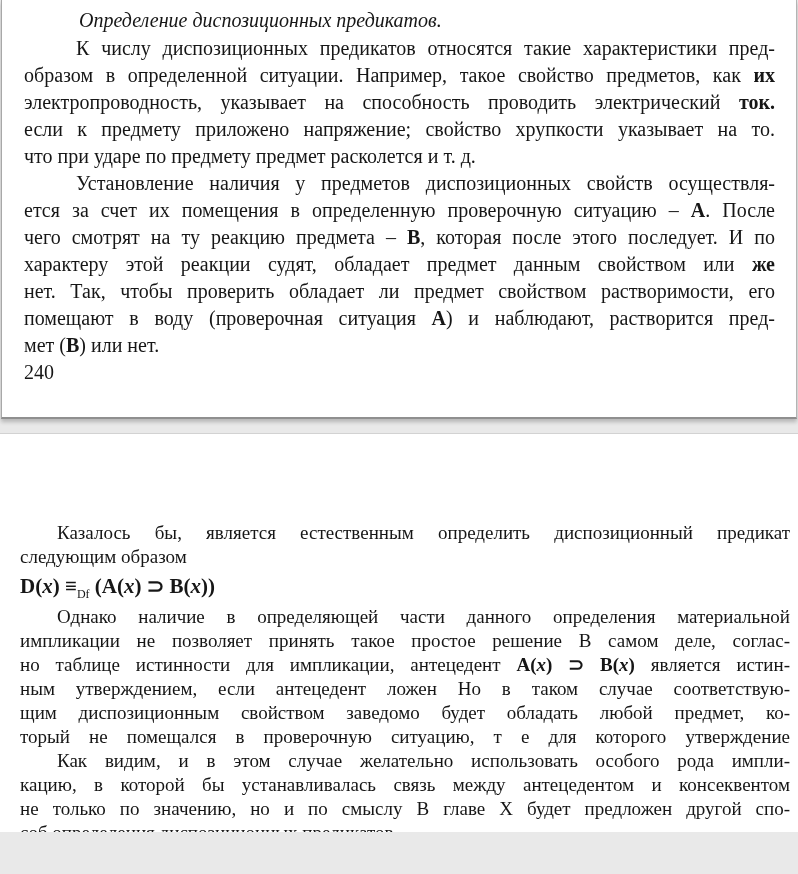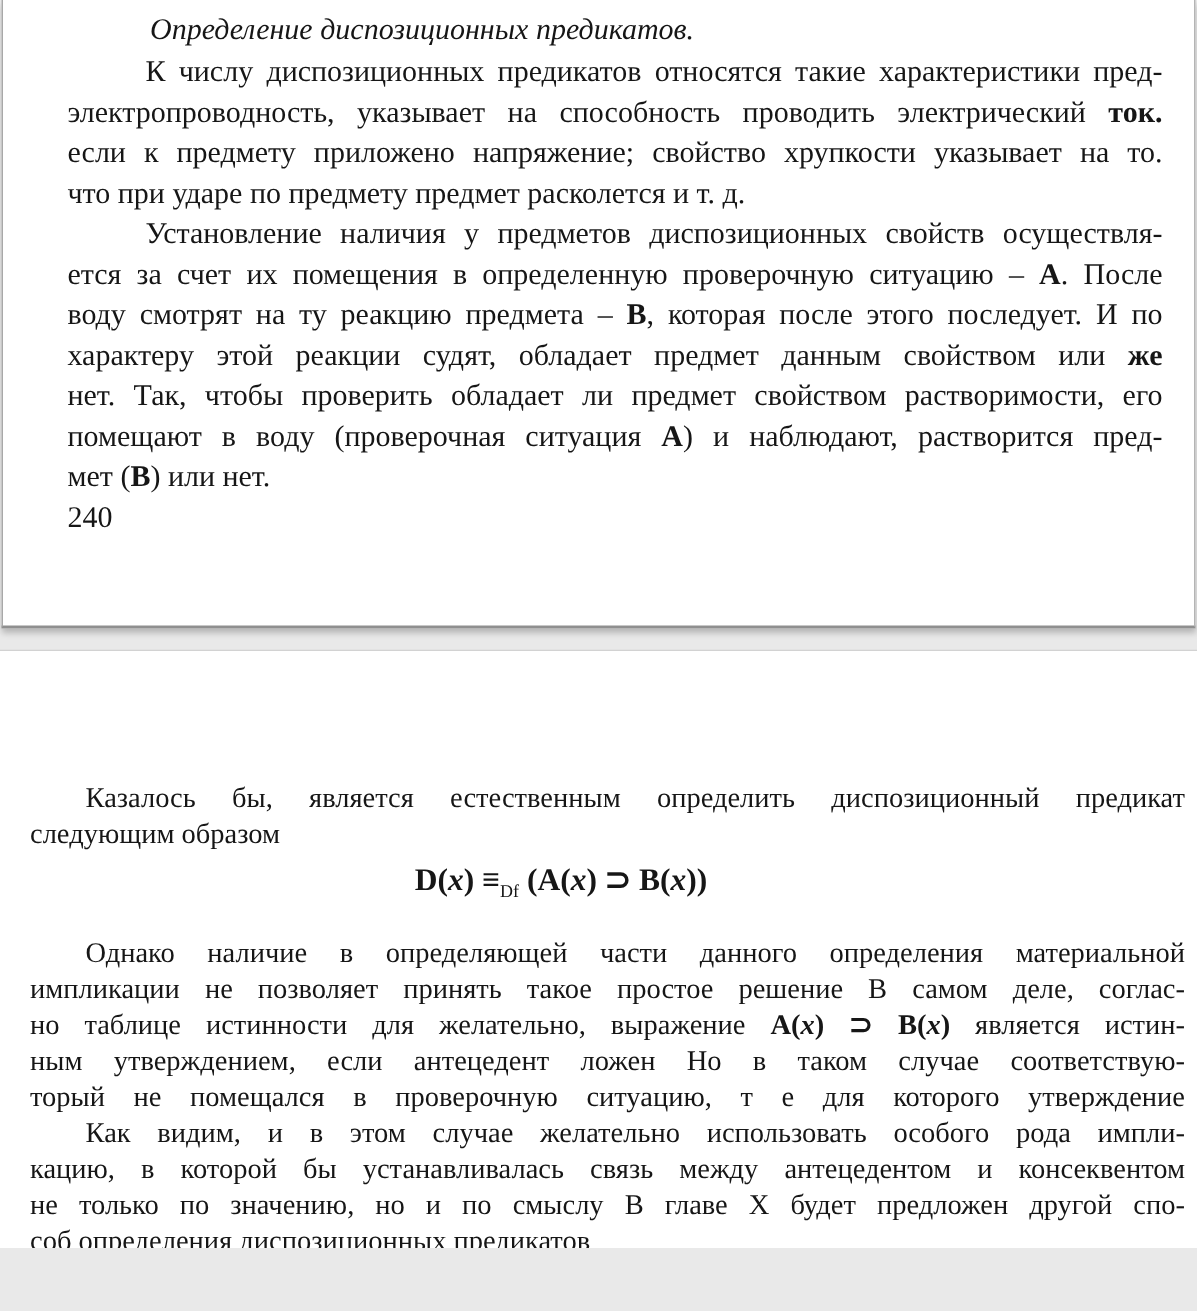--- a/index.html
+++ b/index.html
@@ -17,64 +17,65 @@
     border-left:1px solid #a8a8a8;
     border-right:1px solid #b4b4b4;
     border-bottom:2px solid #8f8f8f;
     box-shadow:0 3px 4px rgba(0,0,0,0.22);
   }
   #page2 {
     top:433px; left:0; right:0; height:399px;
     border-top:1px solid #d2d2d2;
   }
   .p1-content {
-    padding:7px 21px 0 43px;
+    padding:7px 21px 0 22px;
     font-size:20px;
     line-height:27px;
   }
   .p2-content {
     padding:87px 8px 0 20px;
     font-size:19px;
     line-height:24px;
   }
   .line { min-height:1em; }
   .j { text-align:justify; text-align-last:justify; text-justify:inter-word; }
   #page1 .ind { padding-left:52px; }
   #page2 .ind { padding-left:37px; }
   .heading { font-style:italic; padding-left:55px; margin-bottom:1px; }
   .b { font-weight:bold; }
   .i { font-style:italic; }
   .sub { font-size:12px; vertical-align:sub; line-height:0; }
   .formula {
-    text-align:center;
+    text-align:left;
     font-size:21px;
     line-height:26px;
-    margin:4px 62px 25px 0;
+    margin:4px 62px 6px 0;
     font-family:Liberation Serif, serif;
   }
   .pagenum { margin-top:0; }
 </style>
 </head>
 <body>
 
 <div>
 
   <div class="page" id="page1">
     <div class="p1-content">
       <div class="heading">Определение диспозиционных предикатов.</div>
       <div>
           <div class="line j ind"><span>К числу диспозиционных предикатов относятся такие характеристики пред-</span></div>
+          <div class="line j"><span>образом в определенной ситуации. Например, такое свойство предметов, как </span><span class="b">их</span></div>
           <div class="line j"><span>электропроводность, указывает на способность проводить электрический </span><span class="b">ток.</span></div>
           <div class="line j"><span>если к предмету приложено напряжение; свойство хрупкости указывает на то.</span></div>
           <div class="line"><span>что при ударе по предмету предмет расколется и т. д.</span></div>
         </div>
       <div>
           <div class="line j ind"><span>Установление наличия у предметов диспозиционных свойств осуществля-</span></div>
           <div class="line j"><span>ется за счет их помещения в определенную проверочную ситуацию – </span><span class="b">А</span><span>. После</span></div>
-          <div class="line j"><span>воду смотрят на ту реакцию предмета – </span><span class="b">В</span><span>, которая после этого последует. И по</span></div>
+          <div class="line j"><span>чего смотрят на ту реакцию предмета – </span><span class="b">В</span><span>, которая после этого последует. И по</span></div>
           <div class="line j"><span>характеру этой реакции судят, обладает предмет данным свойством или </span><span class="b">же</span></div>
           <div class="line j"><span>нет. Так, чтобы проверить обладает ли предмет свойством растворимости, его</span></div>
           <div class="line j"><span>помещают в воду (проверочная ситуация </span><span class="b">А</span><span>) и наблюдают, растворится пред-</span></div>
           <div class="line"><span>мет (</span><span class="b">В</span><span>) или нет.</span></div>
         </div>
       <div class="line pagenum">240</div>
     </div>
   </div>
 
   <div class="page" id="page2">
@@ -82,22 +83,23 @@
       <div>
           <div class="line j ind"><span>Казалось бы, является естественным определить диспозиционный предикат</span></div>
           <div class="line"><span>следующим образом</span></div>
         </div>
       <div class="formula">
           <div class="line"><span class="b">D(</span><span class="b i">x</span><span class="b">) </span><span class="b">≡</span><span class="sub">Df</span><span class="b"> (</span><span class="b">A(</span><span class="b i">x</span><span class="b">) </span><span class="b">⊃</span><span class="b"> B(</span><span class="b i">x</span><span class="b">))</span></div>
         </div>
       <div>
           <div class="line j ind"><span>Однако наличие в определяющей части данного определения материальной</span></div>
           <div class="line j"><span>импликации не позволяет принять такое простое решение  В самом деле, соглас-</span></div>
-          <div class="line j"><span>но таблице истинности для желательно, выражение </span><span class="b">А(</span><span class="b i">х</span><span class="b">)</span><span class="b"> ⊃ </span><span class="b">В(</span><span class="b i">х</span><span class="b">)</span><span> является истин-</span></div>
+          <div class="line j"><span>но таблице истинности для импликации, антецедент </span><span class="b">А(</span><span class="b i">х</span><span class="b">)</span><span class="b"> ⊃ </span><span class="b">В(</span><span class="b i">х</span><span class="b">)</span><span> является истин-</span></div>
           <div class="line j"><span>ным утверждением, если антецедент ложен  Но в таком случае соответствую-</span></div>
+          <div class="line j"><span>щим диспозиционным свойством заведомо будет обладать любой предмет, ко-</span></div>
           <div class="line j"><span>торый не помещался в проверочную ситуацию, т  е  для которого утверждение</span></div>
         </div>
       <div>
           <div class="line j ind"><span>Как видим, и в этом случае желательно использовать особого рода импли-</span></div>
           <div class="line j"><span>кацию, в которой бы устанавливалась связь между антецедентом и консеквентом</span></div>
           <div class="line j"><span>не только по значению, но и по смыслу  В главе X будет предложен другой спо-</span></div>
           <div class="line"><span>соб определения диспозиционных предикатов</span></div>
         </div>
     </div>
   </div>

